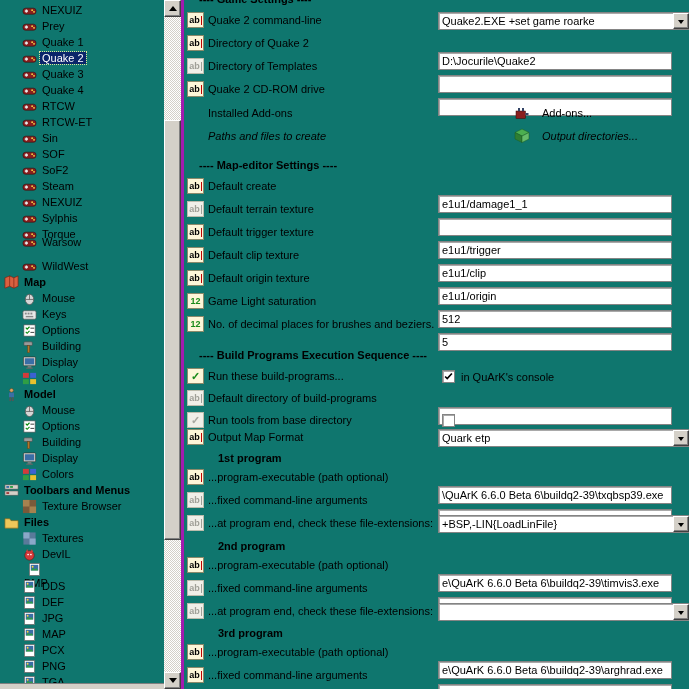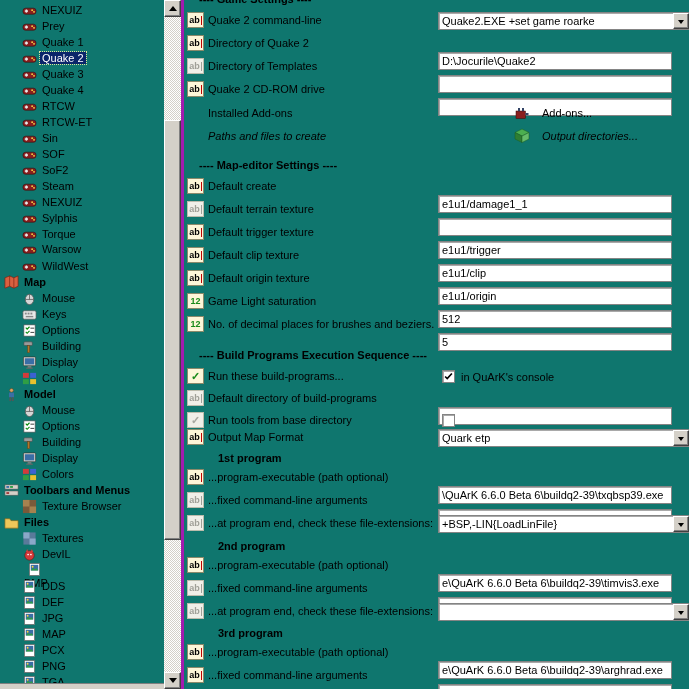--- a/index.html
+++ b/index.html
@@ -249,21 +249,21 @@
           <svg viewBox="0 0 16 16">
             <rect x="1" y="5.5" width="14" height="6.5" rx="3" fill="#8a1f1f" stroke="#3a0808" stroke-width="0.6"></rect>
             <rect x="3" y="7.8" width="3.4" height="1.6" fill="#e8e8e8"></rect>
             <rect x="3.9" y="6.9" width="1.6" height="3.4" fill="#e8e8e8"></rect>
             <circle cx="10.8" cy="7.6" r="1" fill="#f0d040"></circle>
             <circle cx="12.8" cy="9.4" r="1" fill="#f0d040"></circle>
           </svg>
         </span>
         <span class="tree-label">Torque</span>
       </div>
-      <div class="tree-item" style="top: 241px; left: 22px; text-align: right;">
+      <div class="tree-item" style="top: 234px; left: 22px; text-align: right;">
         <span class="tree-icon">
           <svg viewBox="0 0 16 16">
             <rect x="1" y="5.5" width="14" height="6.5" rx="3" fill="#8a1f1f" stroke="#3a0808" stroke-width="0.6"></rect>
             <rect x="3" y="7.8" width="3.4" height="1.6" fill="#e8e8e8"></rect>
             <rect x="3.9" y="6.9" width="1.6" height="3.4" fill="#e8e8e8"></rect>
             <circle cx="10.8" cy="7.6" r="1" fill="#f0d040"></circle>
             <circle cx="12.8" cy="9.4" r="1" fill="#f0d040"></circle>
           </svg>
         </span>
         <span class="tree-label">Warsow</span>

